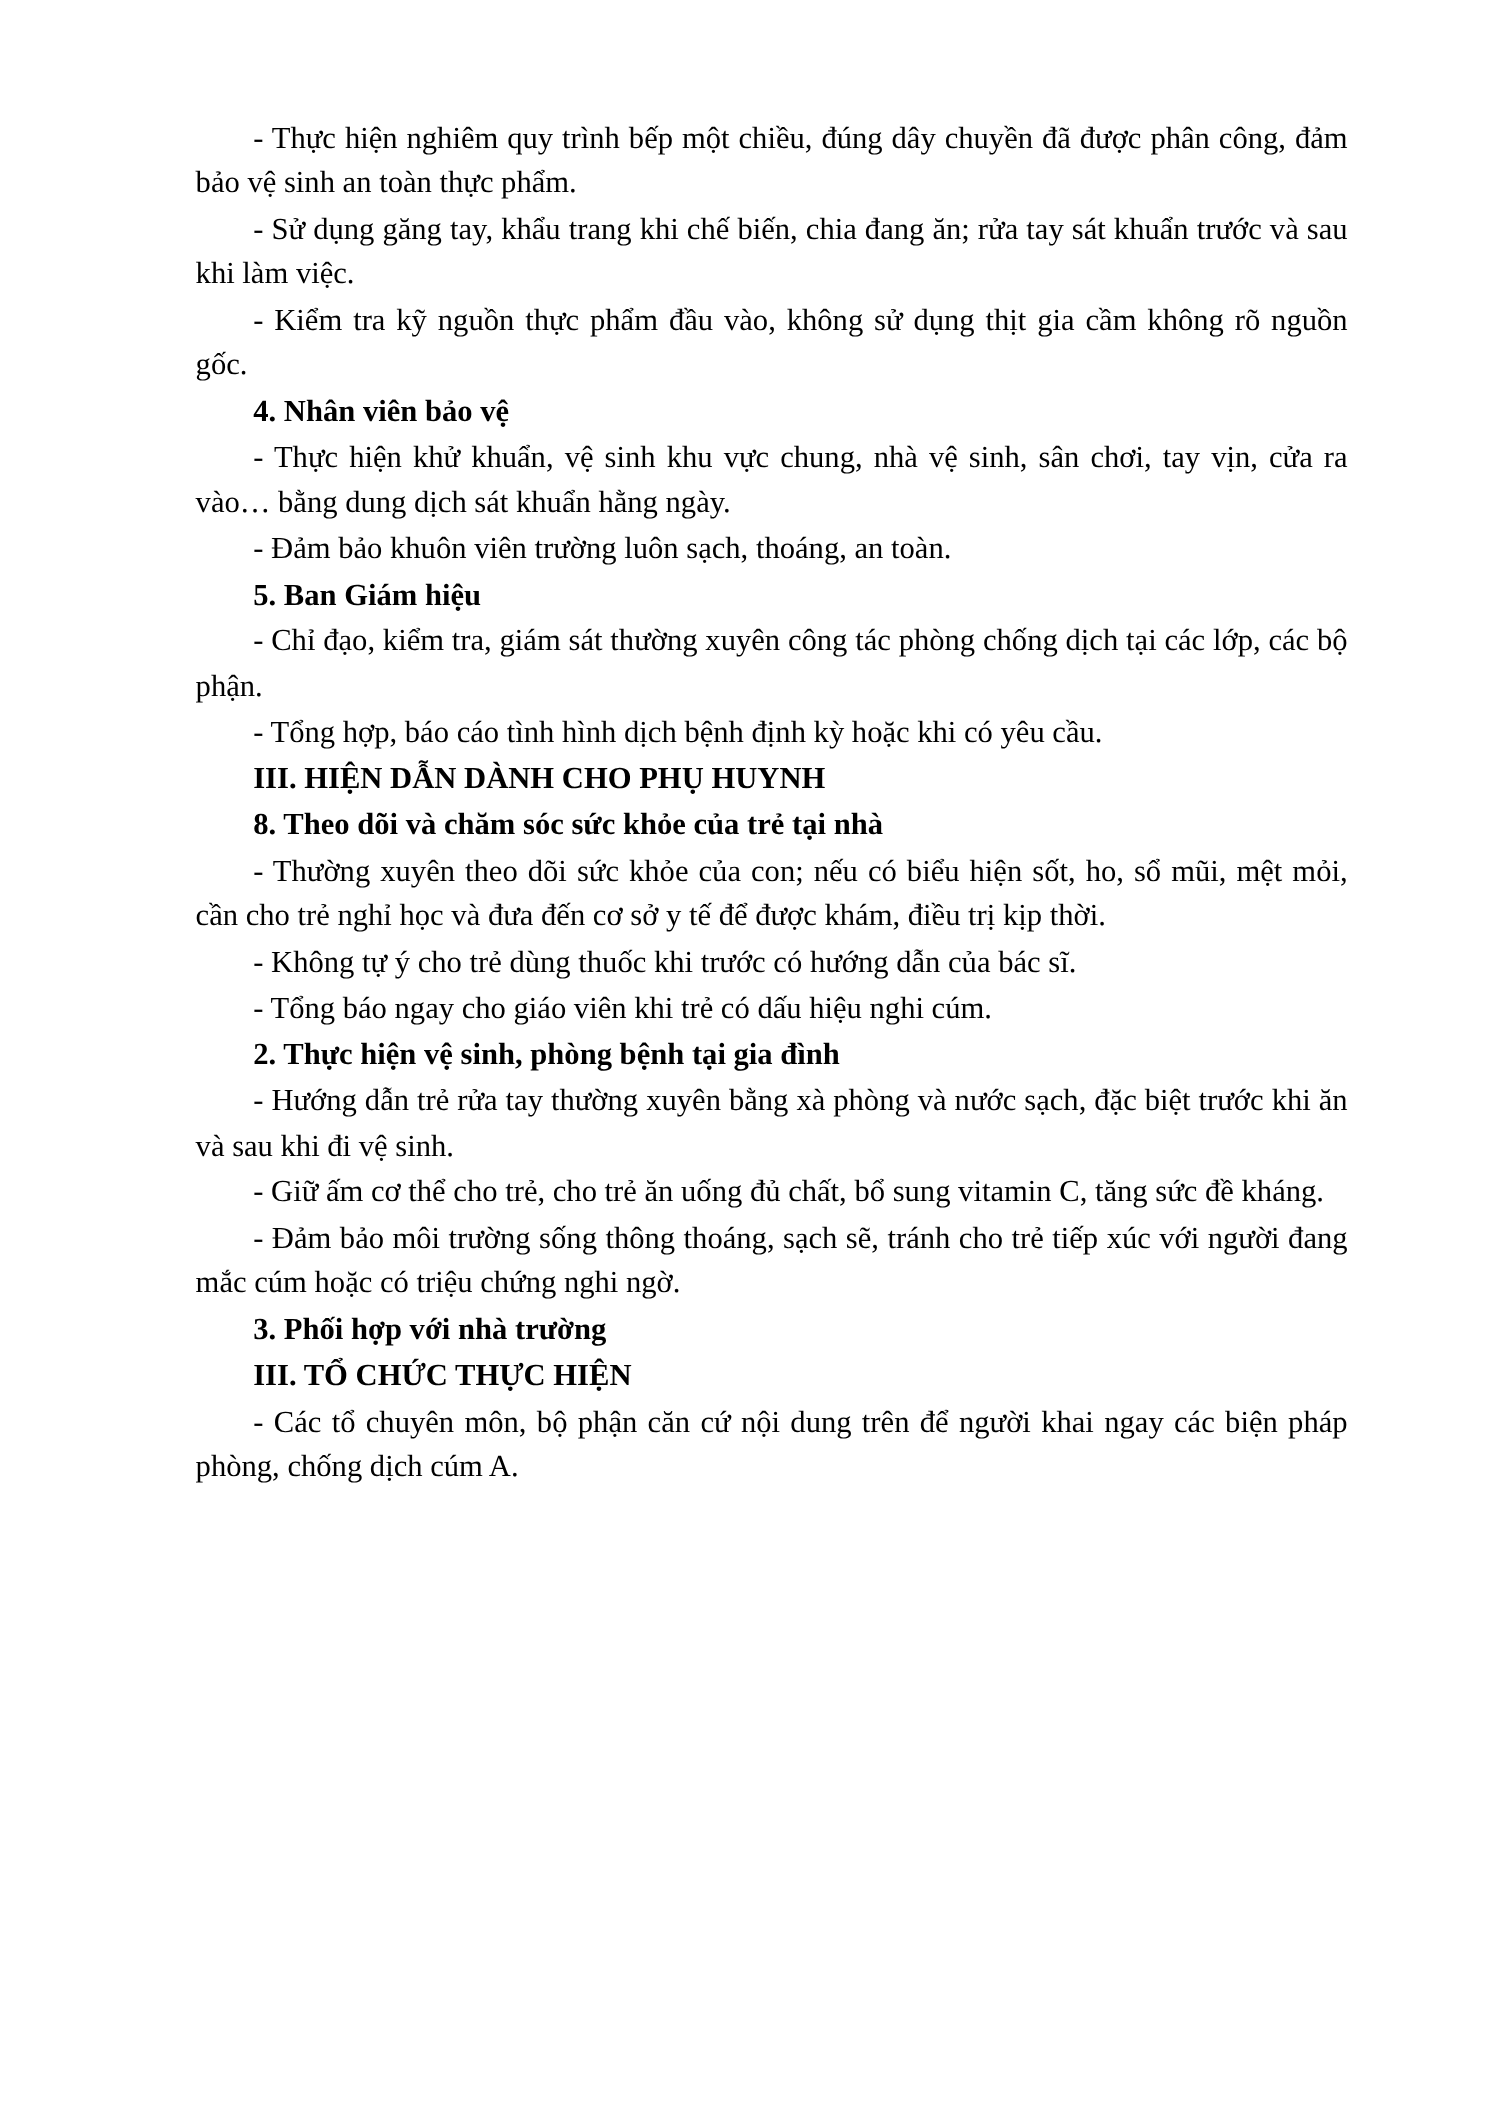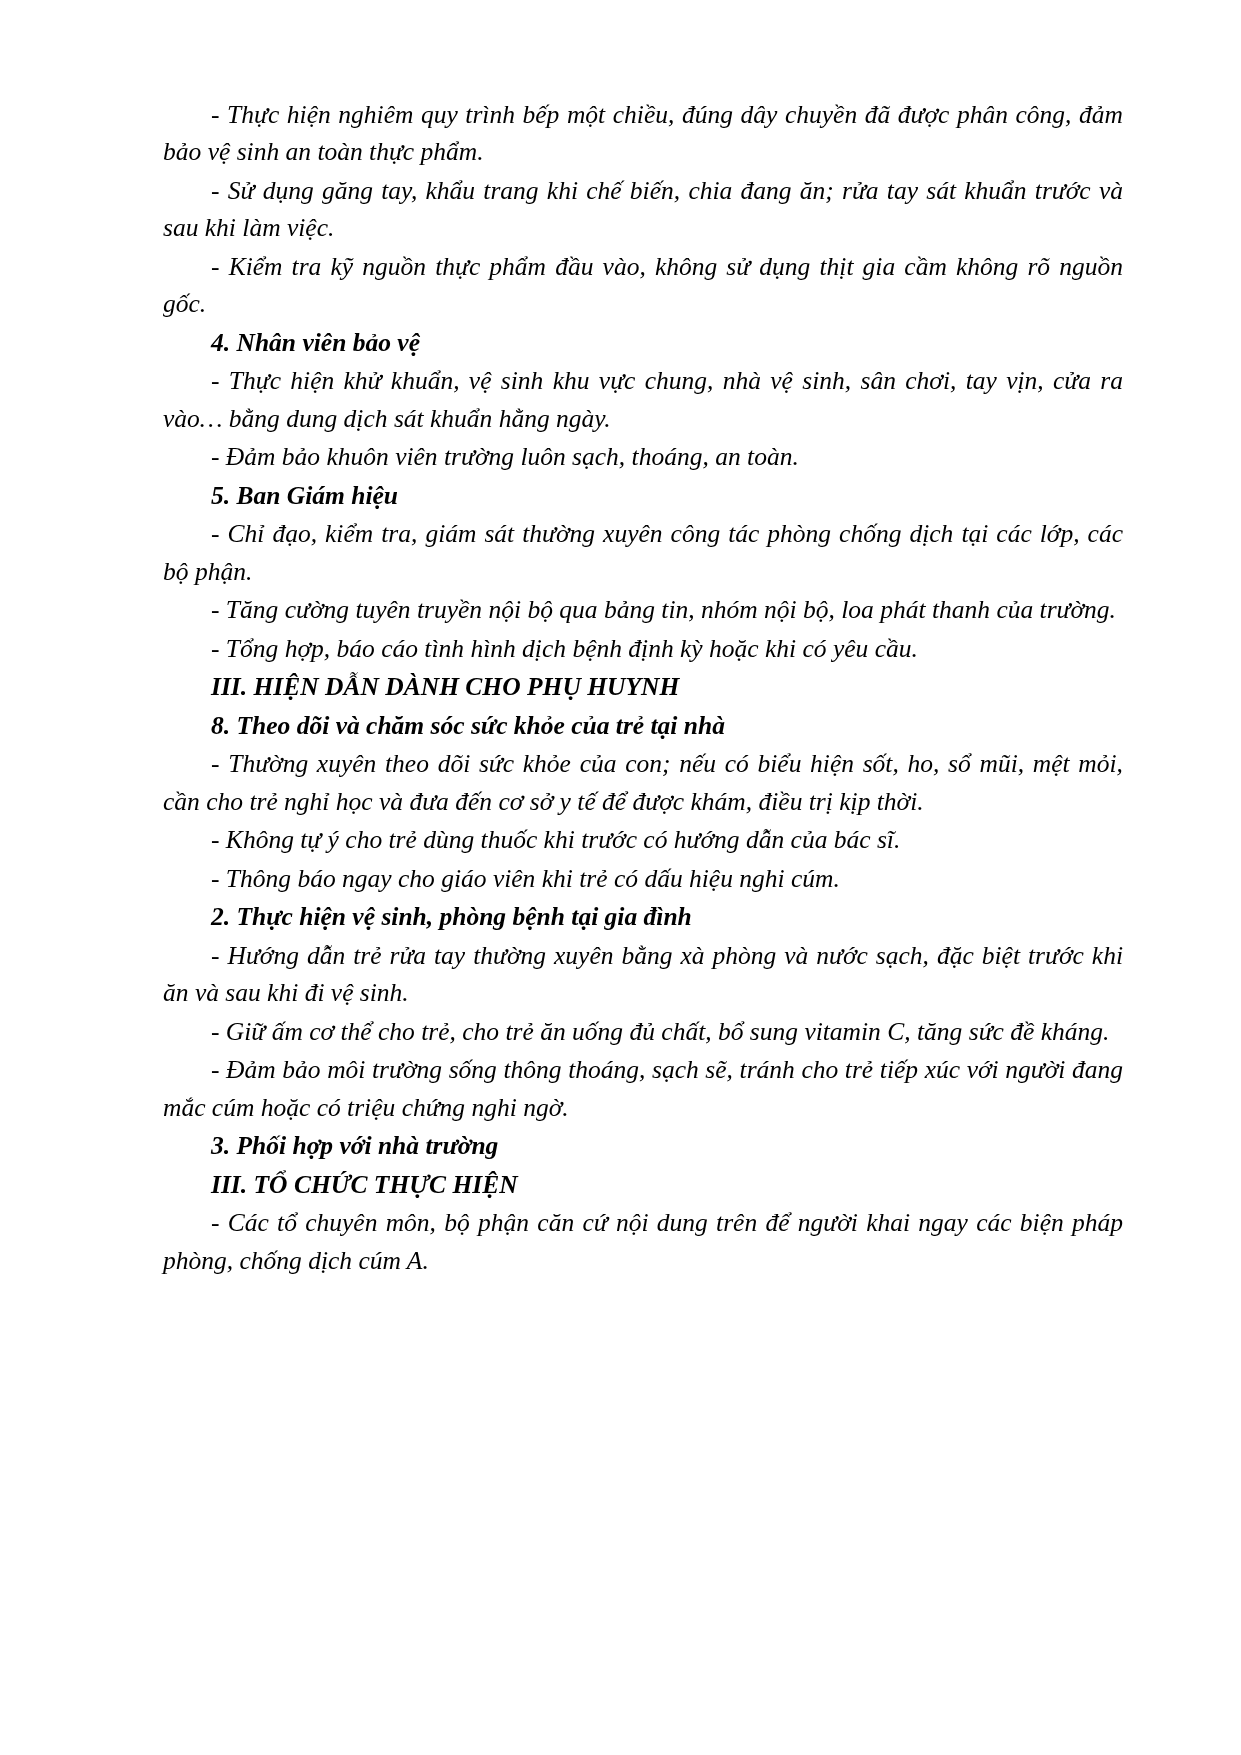--- a/index.html
+++ b/index.html
@@ -19,21 +19,20 @@
     color: #000000;
   }
   .doc-body {
     font-size: 25.5px;
     line-height: 1.47;
     text-align: justify;
     text-justify: inter-word;
   }
   p {
     margin: 0 0 1px 0;
-    font-style: italic;
   }
   .indent {
     text-indent: 48px;
   }
   .heading {
     font-weight: bold;
     text-indent: 48px;
     margin: 1px 0 1px 0;
   }
   .heading-caps {
@@ -48,27 +47,26 @@
 <div class="page">
   <div class="doc-body" id="doc-body">
       <p class="indent">- Thực hiện nghiêm quy trình bếp một chiều, đúng dây chuyền đã được phân công, đảm bảo vệ sinh an toàn thực phẩm.</p>
       <p class="indent">- Sử dụng găng tay, khẩu trang khi chế biến, chia đang ăn; rửa tay sát khuẩn trước và sau khi làm việc.</p>
       <p class="indent">- Kiểm tra kỹ nguồn thực phẩm đầu vào, không sử dụng thịt gia cầm không rõ nguồn gốc.</p>
       <p class="heading">4. Nhân viên bảo vệ</p>
       <p class="indent">- Thực hiện khử khuẩn, vệ sinh khu vực chung, nhà vệ sinh, sân chơi, tay vịn, cửa ra vào… bằng dung dịch sát khuẩn hằng ngày.</p>
       <p class="indent">- Đảm bảo khuôn viên trường luôn sạch, thoáng, an toàn.</p>
       <p class="heading">5. Ban Giám hiệu</p>
       <p class="indent">- Chỉ đạo, kiểm tra, giám sát thường xuyên công tác phòng chống dịch tại các lớp, các bộ phận.</p>
-      <p class="indent">- Tăng cường tuyên truyền nội bộ qua bảng tin, nhóm nội bộ, loa phát thanh của trường.</p>
       <p class="indent">- Tổng hợp, báo cáo tình hình dịch bệnh định kỳ hoặc khi có yêu cầu.</p>
       <p class="heading-caps">III. HIỆN DẪN DÀNH CHO PHỤ HUYNH</p>
       <p class="heading">8. Theo dõi và chăm sóc sức khỏe của trẻ tại nhà</p>
       <p class="indent">- Thường xuyên theo dõi sức khỏe của con; nếu có biểu hiện sốt, ho, sổ mũi, mệt mỏi, cần cho trẻ nghỉ học và đưa đến cơ sở y tế để được khám, điều trị kịp thời.</p>
       <p class="indent">- Không tự ý cho trẻ dùng thuốc khi trước có hướng dẫn của bác sĩ.</p>
-      <p class="indent">- Thông báo ngay cho giáo viên khi trẻ có dấu hiệu nghi cúm.</p>
+      <p class="indent">- Tổng báo ngay cho giáo viên khi trẻ có dấu hiệu nghi cúm.</p>
       <p class="heading">2. Thực hiện vệ sinh, phòng bệnh tại gia đình</p>
       <p class="indent">- Hướng dẫn trẻ rửa tay thường xuyên bằng xà phòng và nước sạch, đặc biệt trước khi ăn và sau khi đi vệ sinh.</p>
       <p class="indent">- Giữ ấm cơ thể cho trẻ, cho trẻ ăn uống đủ chất, bổ sung vitamin C, tăng sức đề kháng.</p>
       <p class="indent">- Đảm bảo môi trường sống thông thoáng, sạch sẽ, tránh cho trẻ tiếp xúc với người đang mắc cúm hoặc có triệu chứng nghi ngờ.</p>
       <p class="heading">3. Phối hợp với nhà trường</p>
       <p class="heading-caps">III. TỔ CHỨC THỰC HIỆN</p>
       <p class="indent">- Các tổ chuyên môn, bộ phận căn cứ nội dung trên để người khai ngay các biện pháp phòng, chống dịch cúm A.</p>
     </div>
 </div>
 

